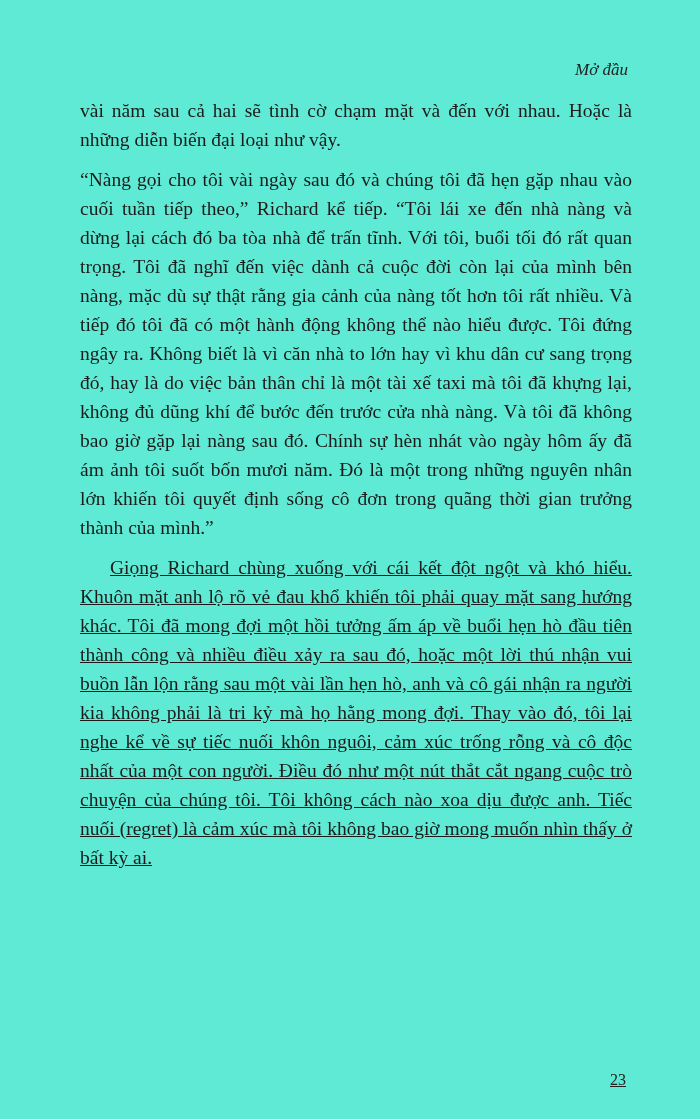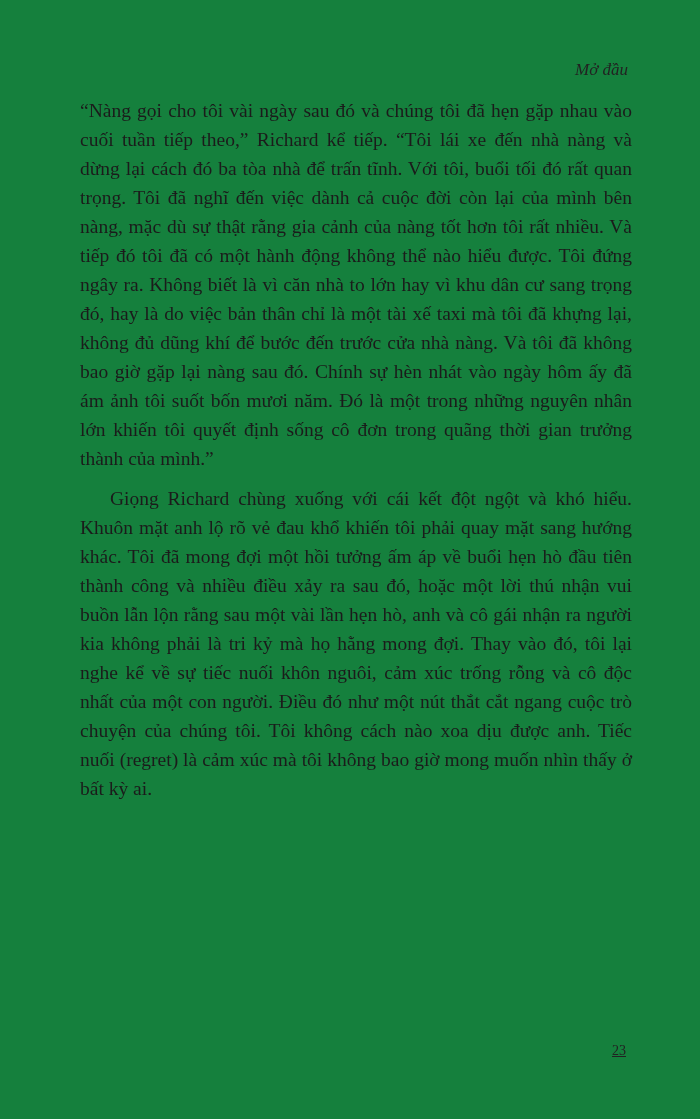--- a/index.html
+++ b/index.html
@@ -5,21 +5,21 @@
   html, body {
     margin: 0;
     padding: 0;
     background: #e8e8e8;
   }
   .page {
     position: relative;
     width: 700px;
     height: 1119px;
     margin: 0 auto;
-    background: #15803d;
+    background: #5eead4;
     color: #1b1b1b;
     font-family: "Liberation Serif", "DejaVu Serif", serif;
     overflow: hidden;
     box-sizing: border-box;
   }
   .running-head {
     position: absolute;
     top: 60px;
     right: 72px;
     font-style: italic;
@@ -34,35 +34,37 @@
   }
   .body-text p {
     margin: 0 0 11px 0;
     font-size: 19.5px;
     line-height: 29px;
     text-align: justify;
     text-justify: inter-word;
   }
   .body-text p.indent {
     text-indent: 30px;
+    text-decoration: underline;
   }
   .page-number {
     position: absolute;
-    bottom: 60px;
+    bottom: 30px;
     right: 74px;
-    font-size: 14px;
+    font-size: 16px;
     color: #222;
     text-decoration: underline;
   }
 </style>
 </head>
 <body>
 
 <div class="page">
   <div class="running-head">Mở đầu</div>
 
   <div class="body-text" id="body-text">
+      <p>vài năm sau cả hai sẽ tình cờ chạm mặt và đến với nhau. Hoặc là những diễn biến đại loại như vậy.</p>
       <p>“Nàng gọi cho tôi vài ngày sau đó và chúng tôi đã hẹn gặp nhau vào cuối tuần tiếp theo,” Richard kể tiếp. “Tôi lái xe đến nhà nàng và dừng lại cách đó ba tòa nhà để trấn tĩnh. Với tôi, buổi tối đó rất quan trọng. Tôi đã nghĩ đến việc dành cả cuộc đời còn lại của mình bên nàng, mặc dù sự thật rằng gia cảnh của nàng tốt hơn tôi rất nhiều. Và tiếp đó tôi đã có một hành động không thể nào hiểu được. Tôi đứng ngây ra. Không biết là vì căn nhà to lớn hay vì khu dân cư sang trọng đó, hay là do việc bản thân chỉ là một tài xế taxi mà tôi đã khựng lại, không đủ dũng khí để bước đến trước cửa nhà nàng. Và tôi đã không bao giờ gặp lại nàng sau đó. Chính sự hèn nhát vào ngày hôm ấy đã ám ảnh tôi suốt bốn mươi năm. Đó là một trong những nguyên nhân lớn khiến tôi quyết định sống cô đơn trong quãng thời gian trưởng thành của mình.”</p>
       <p class="indent">Giọng Richard chùng xuống với cái kết đột ngột và khó hiểu. Khuôn mặt anh lộ rõ vẻ đau khổ khiến tôi phải quay mặt sang hướng khác. Tôi đã mong đợi một hồi tưởng ấm áp về buổi hẹn hò đầu tiên thành công và nhiều điều xảy ra sau đó, hoặc một lời thú nhận vui buồn lẫn lộn rằng sau một vài lần hẹn hò, anh và cô gái nhận ra người kia không phải là tri kỷ mà họ hằng mong đợi. Thay vào đó, tôi lại nghe kể về sự tiếc nuối khôn nguôi, cảm xúc trống rỗng và cô độc nhất của một con người. Điều đó như một nút thắt cắt ngang cuộc trò chuyện của chúng tôi. Tôi không cách nào xoa dịu được anh. Tiếc nuối (regret) là cảm xúc mà tôi không bao giờ mong muốn nhìn thấy ở bất kỳ ai.</p>
     </div>
 
   <div class="page-number">23</div>
 </div>
 
 </body></html>

